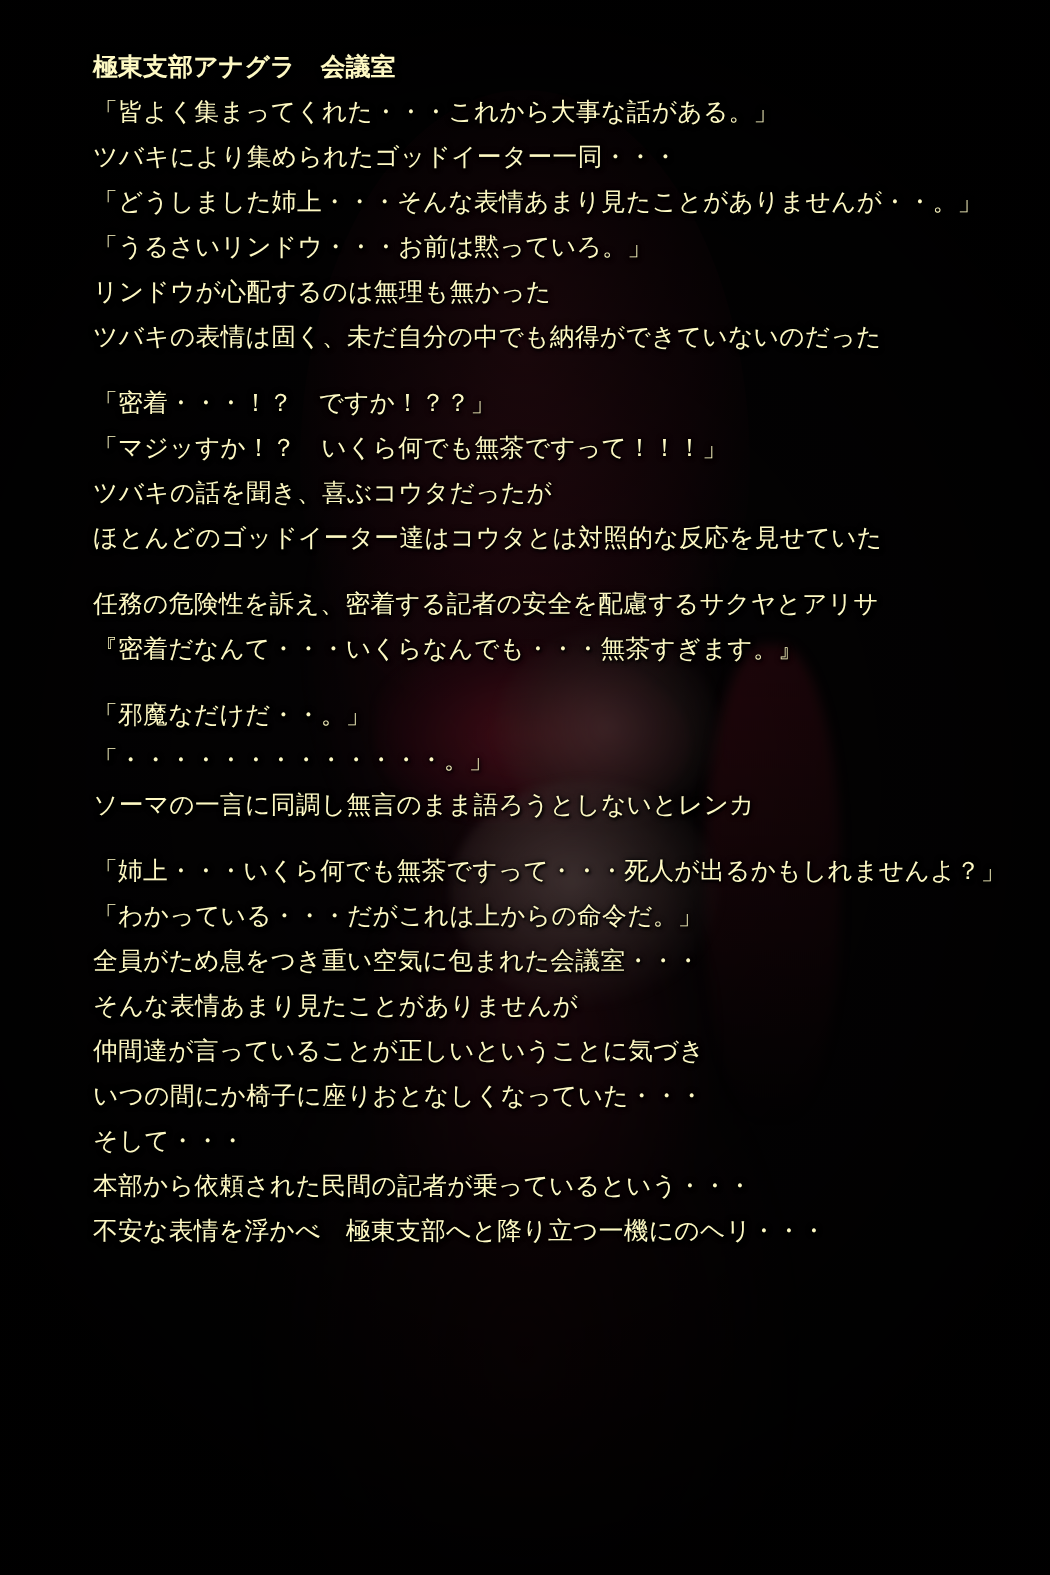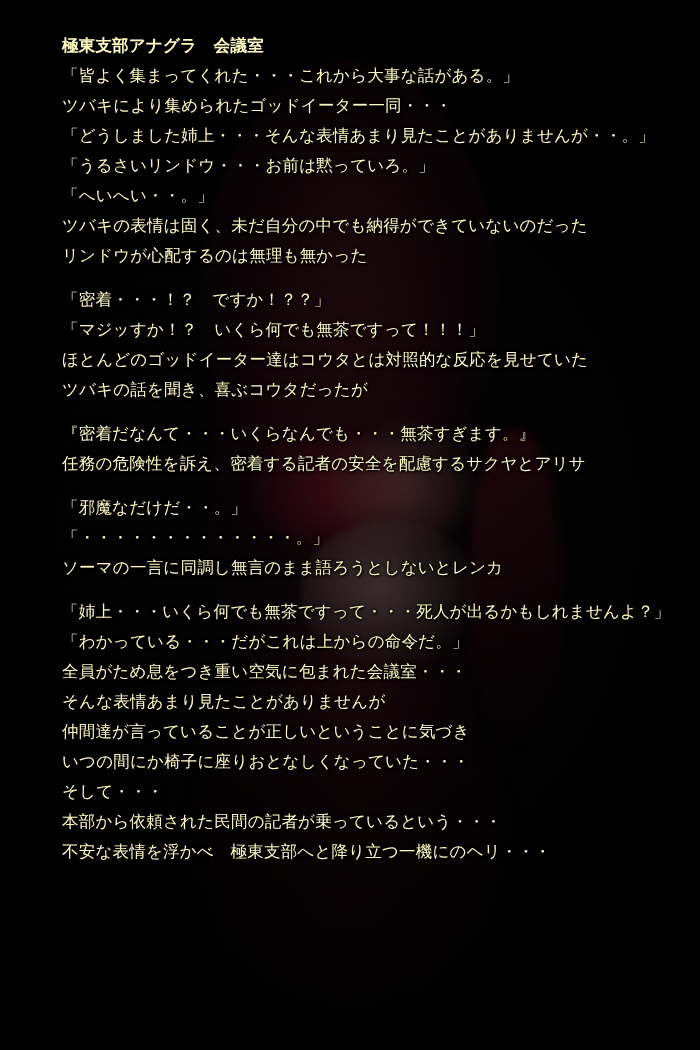--- a/index.html
+++ b/index.html
@@ -144,31 +144,30 @@
     <div class="bg-skin-a"></div>
     <div class="bg-vignette"></div>
   </div>
 
   <div class="text-layer">
     <div class="line heading">極東支部アナグラ　会議室</div>
     <div class="line">「皆よく集まってくれた・・・これから大事な話がある。」</div>
     <div class="line">ツバキにより集められたゴッドイーター一同・・・</div>
     <div class="line">「どうしました姉上・・・そんな表情あまり見たことがありませんが・・。」</div>
     <div class="line">「うるさいリンドウ・・・お前は黙っていろ。」</div>
-    <div class="line">「へいへい・・。」</div>
+    <div class="line">リンドウが心配するのは無理も無かった</div>
     <div class="line">ツバキの表情は固く、未だ自分の中でも納得ができていないのだった</div>
-    <div class="line">リンドウが心配するのは無理も無かった</div>
     <div class="line blank"></div>
     <div class="line">「密着・・・！？　ですか！？？」</div>
     <div class="line">「マジッすか！？　いくら何でも無茶ですって！！！」</div>
+    <div class="line">ツバキの話を聞き、喜ぶコウタだったが</div>
     <div class="line">ほとんどのゴッドイーター達はコウタとは対照的な反応を見せていた</div>
-    <div class="line">ツバキの話を聞き、喜ぶコウタだったが</div>
     <div class="line blank"></div>
+    <div class="line">任務の危険性を訴え、密着する記者の安全を配慮するサクヤとアリサ</div>
     <div class="line">『密着だなんて・・・いくらなんでも・・・無茶すぎます。』</div>
-    <div class="line">任務の危険性を訴え、密着する記者の安全を配慮するサクヤとアリサ</div>
     <div class="line blank"></div>
     <div class="line">「邪魔なだけだ・・。」</div>
     <div class="line">「・・・・・・・・・・・・・。」</div>
     <div class="line">ソーマの一言に同調し無言のまま語ろうとしないとレンカ</div>
     <div class="line blank"></div>
     <div class="line">「姉上・・・いくら何でも無茶ですって・・・死人が出るかもしれませんよ？」</div>
     <div class="line">「わかっている・・・だがこれは上からの命令だ。」</div>
     <div class="line">全員がため息をつき重い空気に包まれた会議室・・・</div>
     <div class="line">そんな表情あまり見たことがありませんが</div>
     <div class="line">仲間達が言っていることが正しいということに気づき</div>

